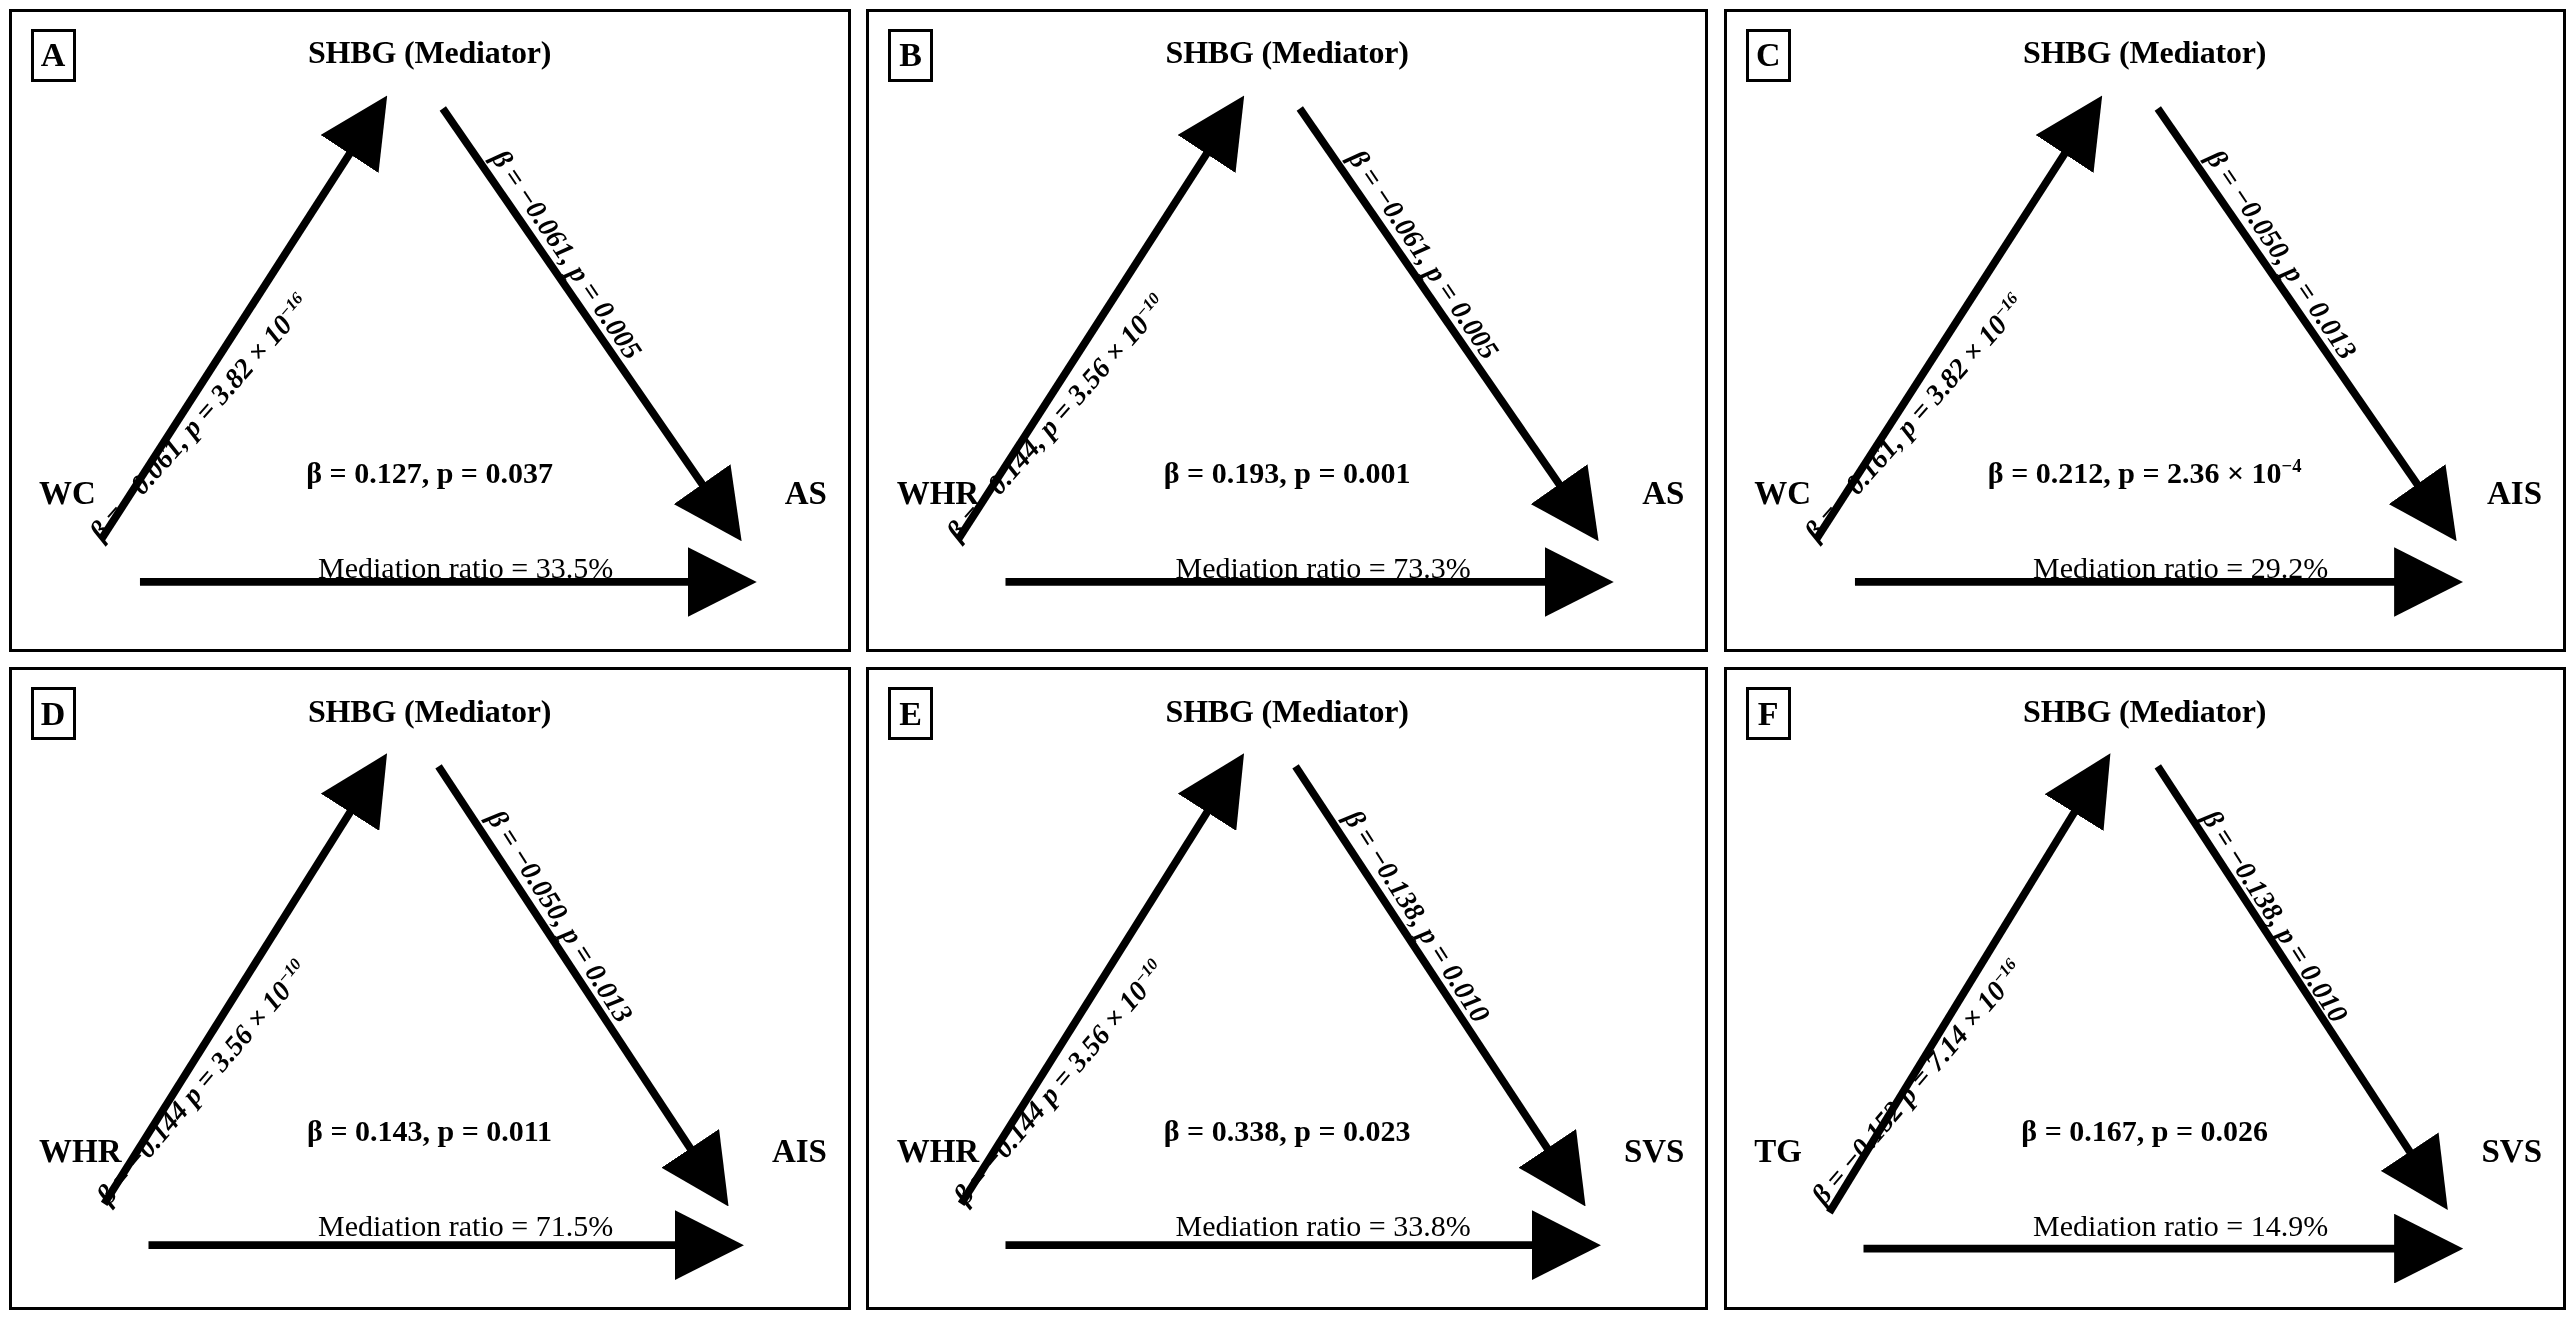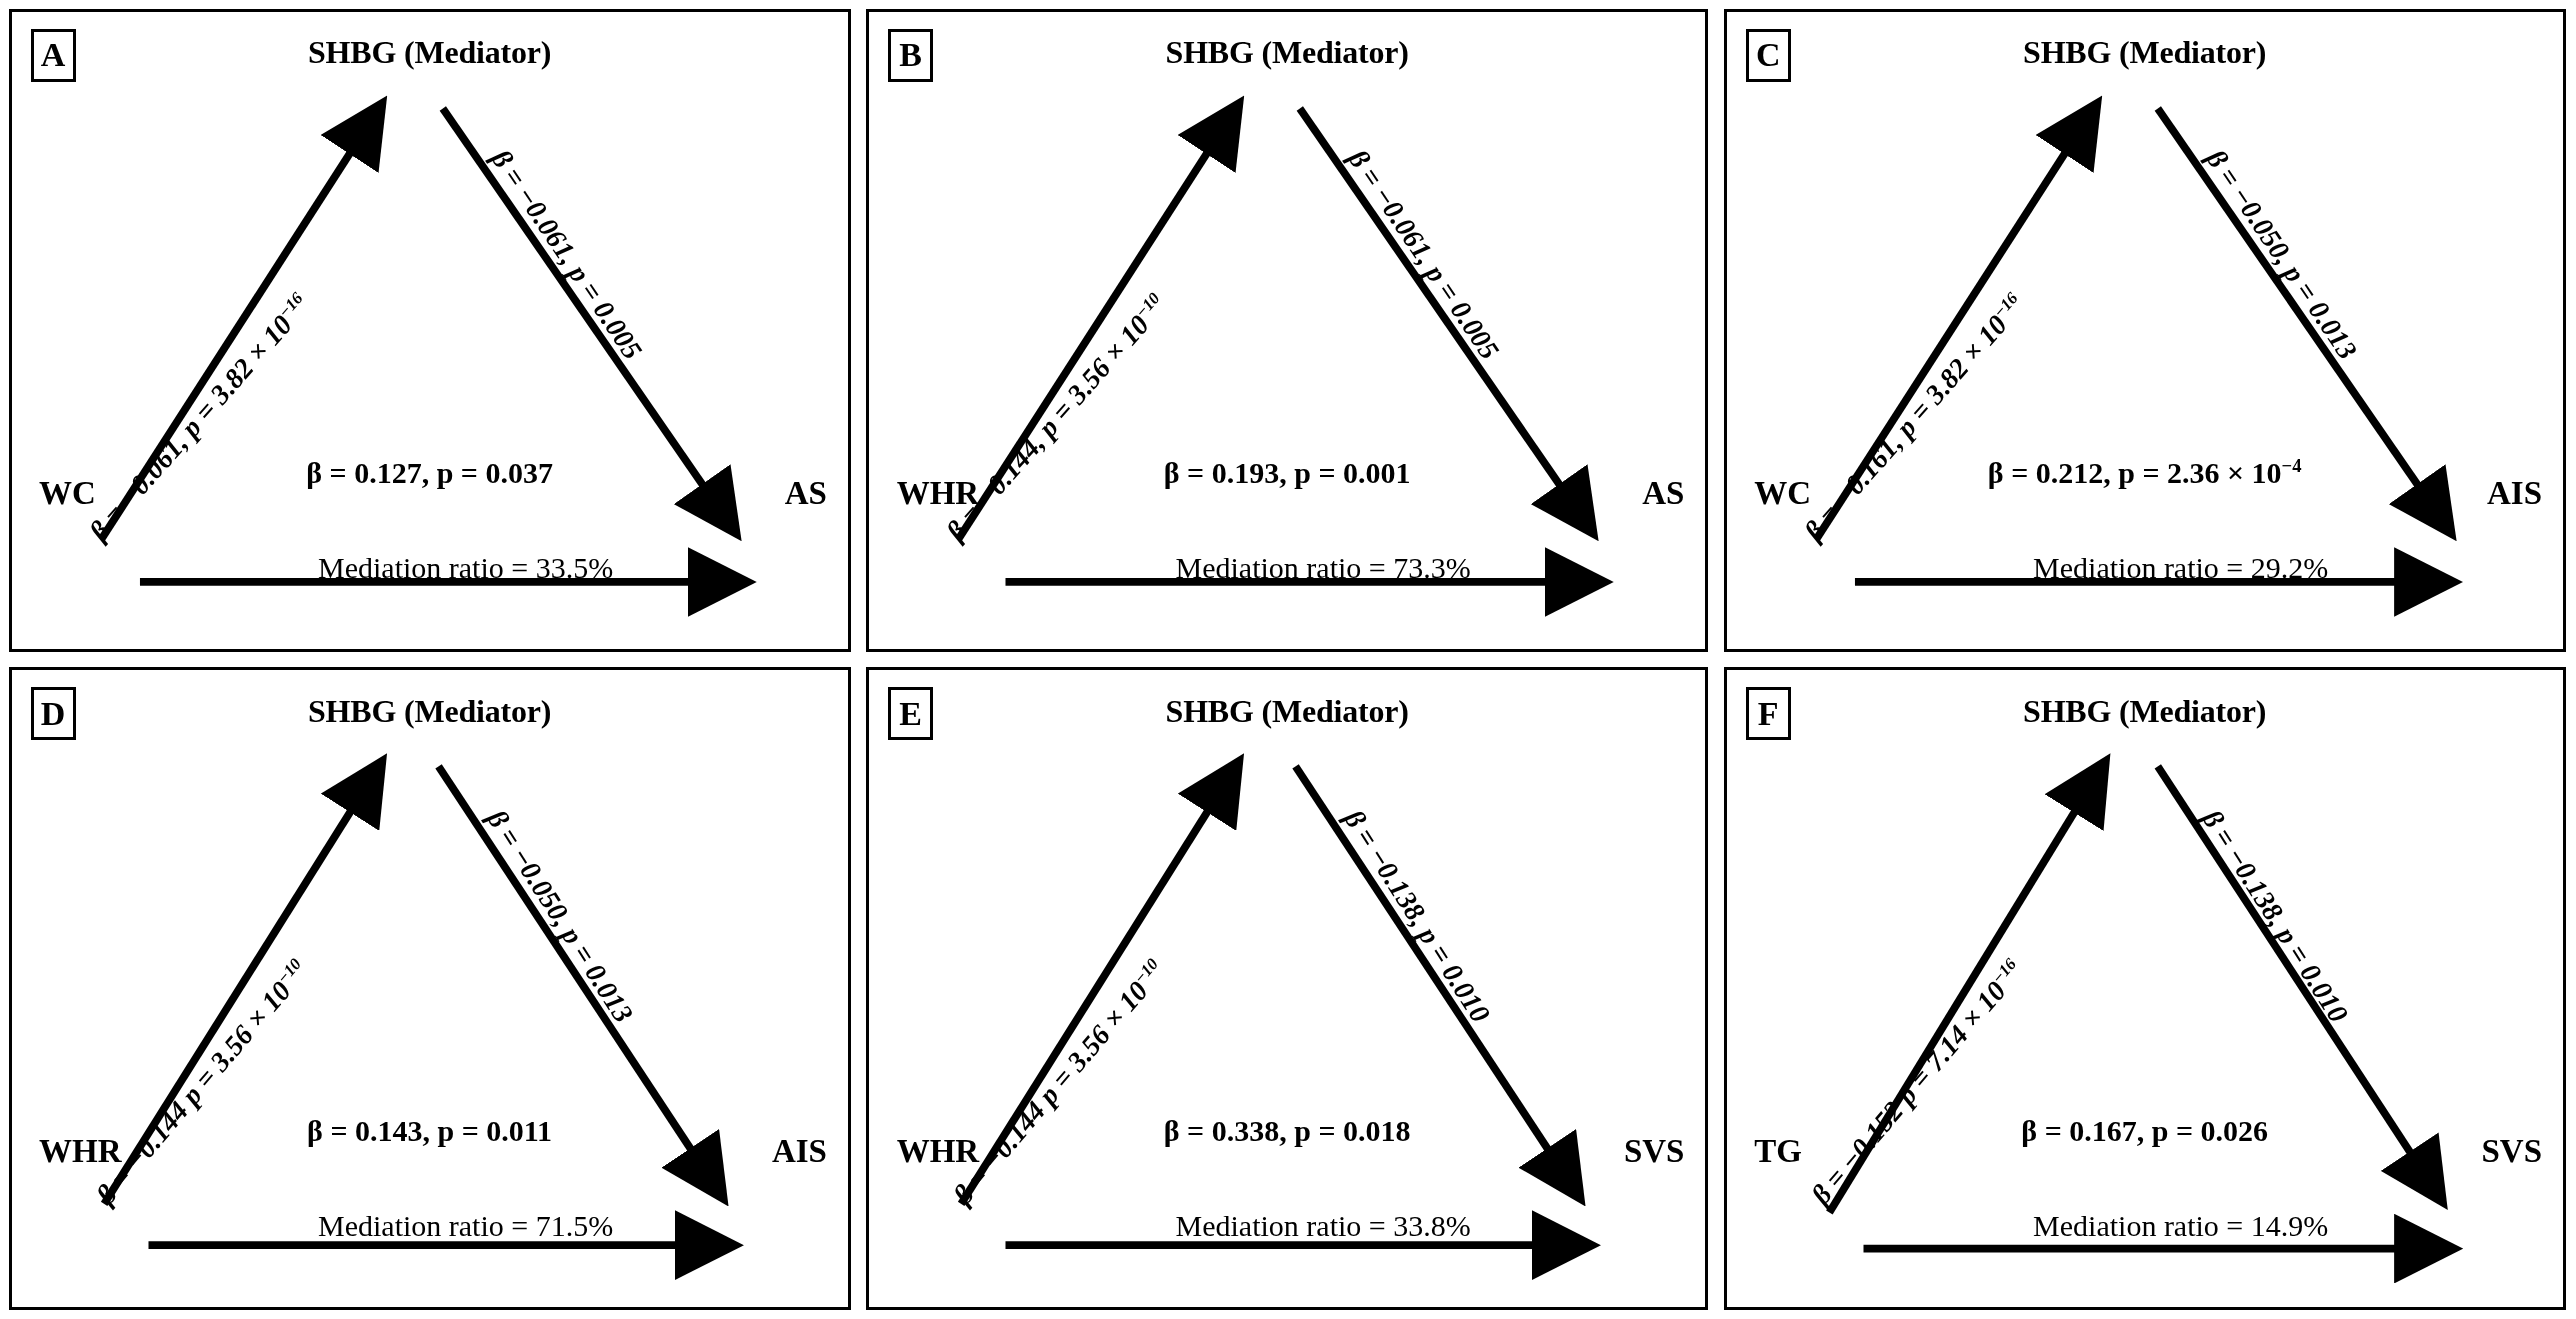--- a/index.html
+++ b/index.html
@@ -249,21 +249,21 @@
           </marker>
         </defs>
         <line x1="108" y1="620" x2="430" y2="112" stroke="#000" stroke-width="9" marker-end="url(#ahE)"></line>
         <line x1="500" y1="112" x2="830" y2="608" stroke="#000" stroke-width="9" marker-end="url(#ahE)"></line>
         <line x1="160" y1="668" x2="840" y2="668" stroke="#000" stroke-width="9" marker-end="url(#ahE)"></line>
       </svg>
       <div class="diag-label diag-left"><span>β = −0.144 p = 3.56 × 10</span><sup>−10</sup></div>
       <div class="diag-label diag-right">β = −0.138, p = 0.010</div>
       <div class="node node-left">WHR</div>
       <div class="node node-right">SVS</div>
-      <div class="direct-label"><span>β = 0.338, p = 0.018</span><sup></sup></div>
+      <div class="direct-label"><span>β = 0.338, p = 0.023</span><sup></sup></div>
       <div class="ratio-label">Mediation ratio = 33.8%</div>
     </div>
 
     <div class="panel row2">
       <div class="panel-tag">F</div>
       <div class="mediator-label">SHBG (Mediator)</div>
       <svg class="arrows" viewBox="0 0 980 740" preserveAspectRatio="none">
         <defs>
           <marker id="ahF" markerWidth="9" markerHeight="9" refX="7" refY="4.5" orient="auto">
             <path d="M0,0 L9,4.5 L0,9 Z" fill="#000"></path>

